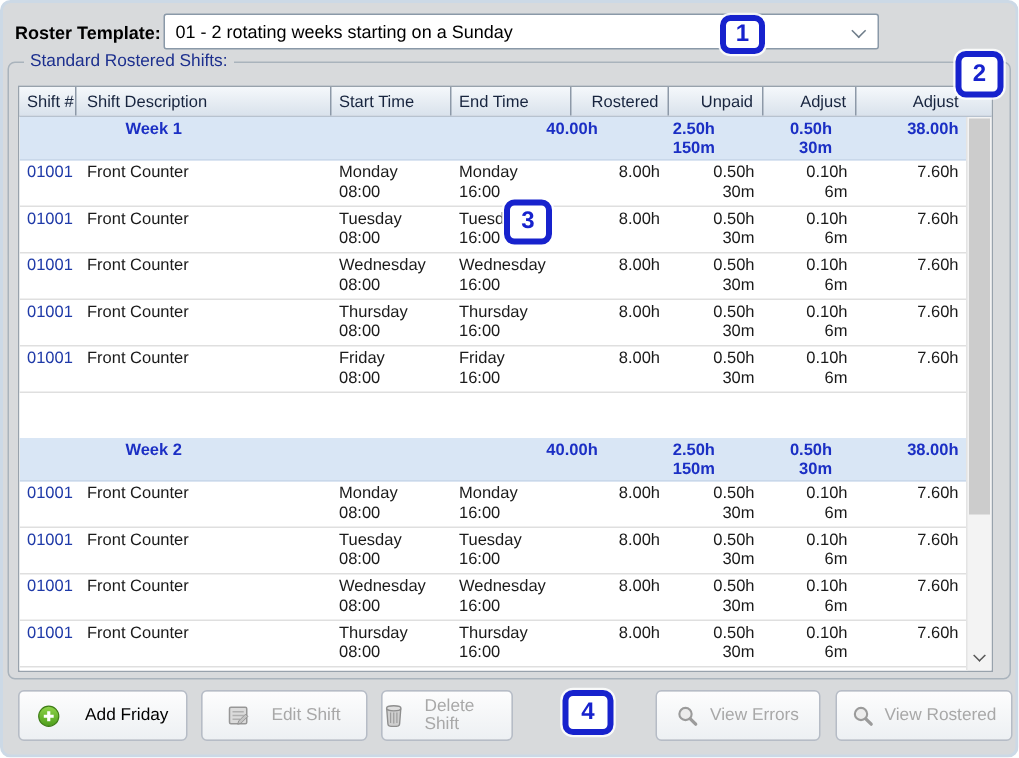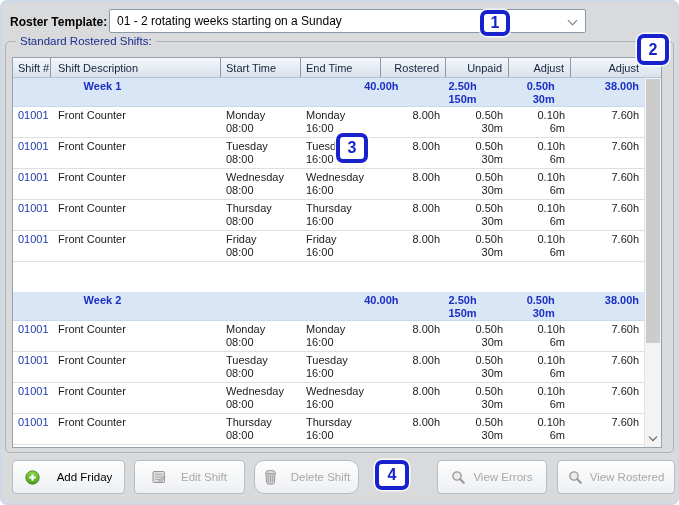--- a/index.html
+++ b/index.html
@@ -89,21 +89,21 @@
     background:linear-gradient(#fdfdfd,#edf0f3);
     border:1px solid #b6bcc6;border-radius:4px;
     display:flex;align-items:center;justify-content:center;gap:7px;
     font-size:11.5px;color:#000;cursor:default;
   }
   .btm-btn.disabled{color:#a8a8a8;}
   .btn-add{left:10px;width:113px;position:absolute;}
   .btn-add .lbl{margin-left:10px;}
   .btn-edit{left:132px;width:111px;text-align:right;}
   .btn-edit .lbl{margin-left:6px;}
-  .btn-del{left:252px;width:105px;border-radius:10px;}
+  .btn-del{left:252px;width:88px;}
   .btn-del .lbl{margin-left:6px;}
   .btn-err{left:435px;width:110px;}
   .btn-warn{left:555px;width:118px;}
   .icon{display:inline-flex;align-items:center;}
   
   .callout{
     position:absolute;background:#fff;border:4px solid #1722cd;border-radius:7px;
     color:#1722cd;font-weight:bold;font-size:16px;
     display:flex;align-items:center;justify-content:center;
     box-shadow:0 0 0 1.5px rgba(255,255,255,.85);

